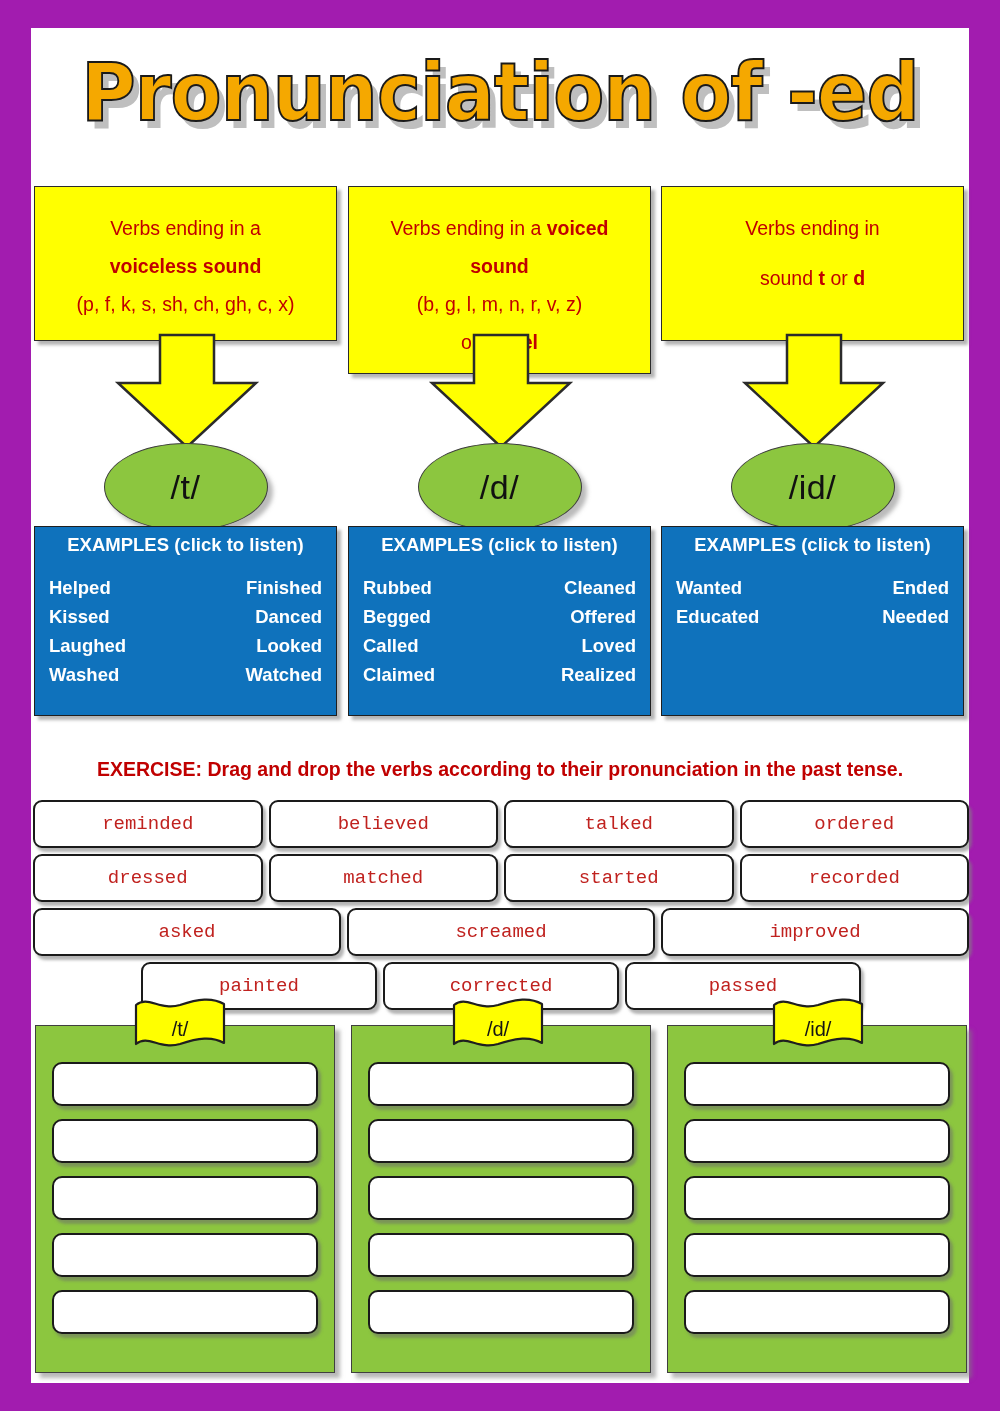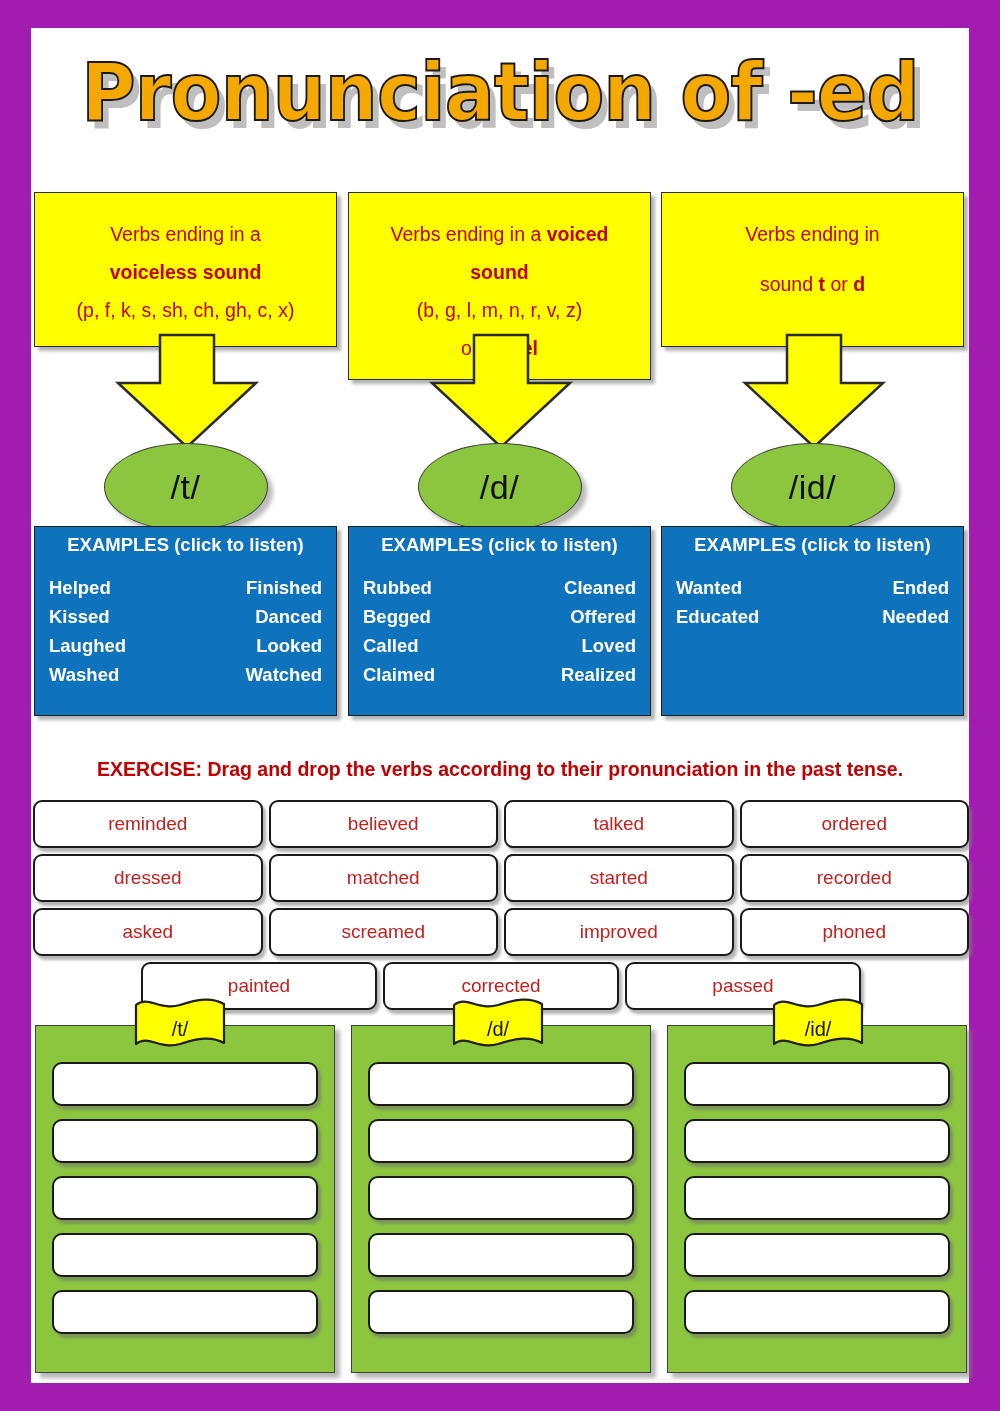--- a/index.html
+++ b/index.html
@@ -60,21 +60,21 @@
   }
   .col {
     position: absolute;
     width: 303px;
   }
   .col.c0 { left: 3px; }
   .col.c1 { left: 317px; }
   .col.c2 { left: 630px; }
 
   
-  #rules { top: 164px; height: 180px; }
+  #rules { top: 158px; height: 180px; }
   .rule-box {
     position: relative;
     width: 303px;
     min-height: 155px;
     background: #ffff00;
     border: 1.5px solid #2b2b2b;
     box-shadow: 4px 4px 3px rgba(120,120,120,0.55);
     padding: 22px 10px 12px 10px;
     text-align: center;
     color: #c00000;
@@ -171,20 +171,21 @@
   #chips {
     position: absolute;
     left: 2px;
     top: 772px;
     width: 936px;
   }
   .chip-row {
     display: flex;
     gap: 6px;
     margin-bottom: 6px;
+    font-family: Liberation Mono, monospace;
   }
   .chip-row.center { justify-content: center; }
   .chip {
     flex: 1 1 0;
     height: 48px;
     background: #ffffff;
     border: 2.5px solid #1a1a1a;
     border-radius: 9px;
     box-shadow: 3px 4px 3px rgba(130,130,130,0.6);
     display: flex;
@@ -422,21 +423,20 @@
       <div class="chip-row">
         <div class="chip">dressed</div>
         <div class="chip">matched</div>
         <div class="chip">started</div>
         <div class="chip">recorded</div>
       </div>
       <div class="chip-row">
         <div class="chip">asked</div>
         <div class="chip">screamed</div>
         <div class="chip">improved</div>
-        <div class="chip">phoned</div>
       </div>
       <div class="chip-row center">
         <div class="chip">painted</div>
         <div class="chip">corrected</div>
         <div class="chip">passed</div>
       </div>
     </div>
 
     <div id="dropzones">
 

